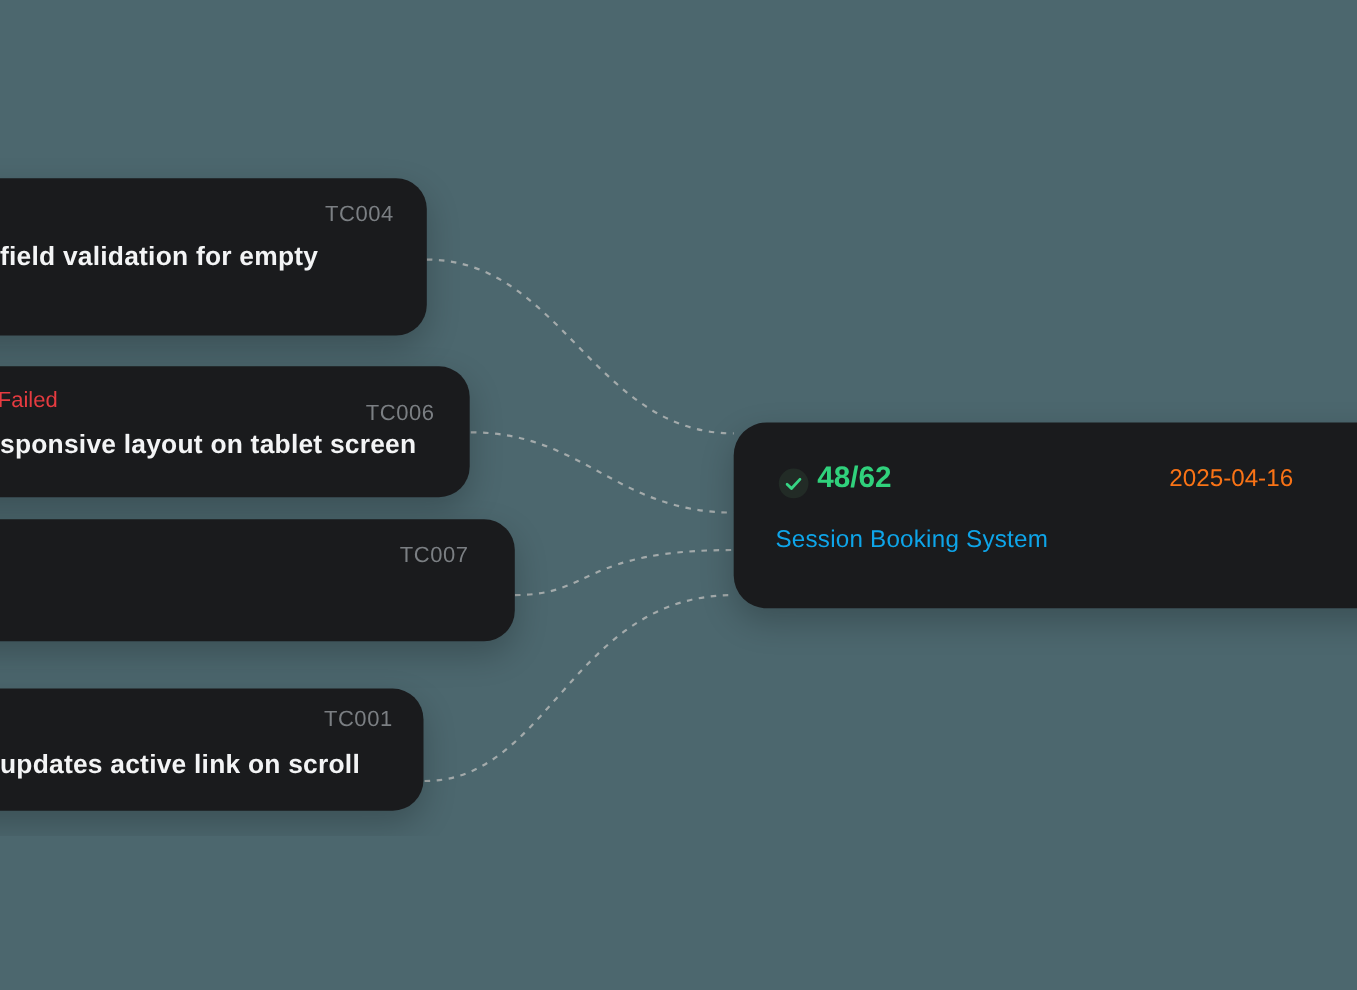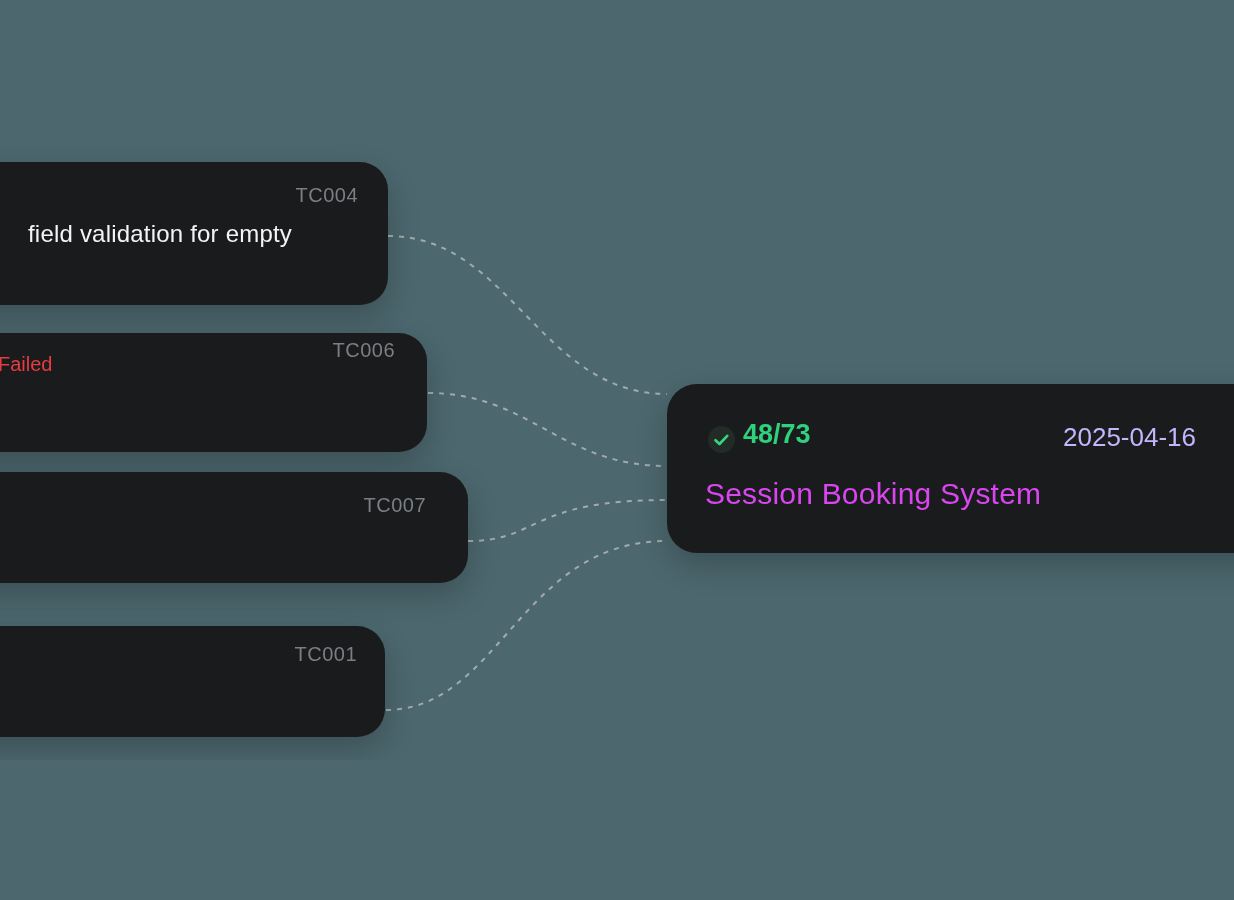--- a/index.html
+++ b/index.html
@@ -39,43 +39,42 @@
   .node .tc-id {
     position: absolute;
     font-size: 20px;
     letter-spacing: 0.5px;
     color: #7b7f83;
     white-space: nowrap;
   }
   .node .tc-label {
     position: absolute;
     font-size: 24px;
-    font-weight: 400;
+    font-weight: 700;
     letter-spacing: 0.2px;
     color: #f3f4f5;
     white-space: nowrap;
     line-height: 1;
-    padding-left: 28px;
   }
   .node .tc-status {
     position: absolute;
     font-size: 20px;
     font-weight: 500;
     color: #e63b40;
     white-space: nowrap;
     line-height: 1;
   }
   
   #card-0 { left: -220px; top: 162px; width: 608px; height: 143px; }
   #card-0 .tc-id    { top: 22px; right: 30px; }
   #card-0 .tc-label { top: 60px; left: 220px; }
 
   #card-1 { left: -220px; top: 333px; width: 647px; height: 119px; }
   #card-1 .tc-status{ top: 21px; left: 218px; }
-  #card-1 .tc-id    { top: 6px; right: 32px; }
+  #card-1 .tc-id    { top: 32px; right: 32px; }
   #card-1 .tc-label { top: 60px; left: 220px; }
 
   #card-2 { left: -220px; top: 472px; width: 688px; height: 111px; }
   #card-2 .tc-id    { top: 22px; right: 42px; }
   #card-2 .tc-label { top: 63px; left: 220px; }
 
   #card-3 { left: -220px; top: 626px; width: 605px; height: 111px; }
   #card-3 .tc-id    { top: 17px; right: 28px; text-align: center; }
   #card-3 .tc-label { top: 58px; left: 220px; }
 
@@ -100,32 +99,32 @@
     left: 76px; top: 37px;
     font-size: 27px;
     font-weight: 600;
     color: #30d17c;
     line-height: 1;
     white-space: nowrap;
   }
   #summary-node .run-date {
     position: absolute;
     left: 396px; top: 40px;
-    font-size: 26px;
-    color: #c4b5fd;
+    font-size: 22px;
+    color: #f97316;
     line-height: 1;
     white-space: nowrap;
   }
   #summary-node .summary-title {
     position: absolute;
     left: 38px; top: 95px;
-    font-size: 30px;
+    font-size: 22px;
     font-weight: 500;
     letter-spacing: 0.2px;
-    color: #d946ef;
+    color: #0ea5e9;
     line-height: 1;
     white-space: nowrap;
   }
 </style>
 </head>
 <body>
 
 <div id="viewport">
 
   <svg id="edges" viewBox="0 0 1234 900" xmlns="http://www.w3.org/2000/svg">
@@ -136,34 +135,36 @@
   </svg>
 
   <div id="card-0" class="node">
     <span class="tc-id">TC004</span>
     <span class="tc-label">field validation for empty</span>
   </div>
 
   <div id="card-1" class="node">
     <span class="tc-status">Failed</span>
     <span class="tc-id">TC006</span>
+    <span class="tc-label">sponsive layout on tablet screen</span>
   </div>
 
   <div id="card-2" class="node">
     <span class="tc-id">TC007</span>
   </div>
 
   <div id="card-3" class="node">
     <span class="tc-id">TC001</span>
+    <span class="tc-label">updates active link on scroll</span>
   </div>
 
   <div id="summary-node" class="node">
     <span class="check-badge">
       <svg width="15" height="12" viewBox="0 0 15 12">
         <polyline points="1.5,6.2 5.5,10 13.2,1.8" fill="none" stroke="#36d584" stroke-width="2.6" stroke-linecap="round" stroke-linejoin="round"></polyline>
       </svg>
     </span>
-    <span class="pass-count">48/73</span>
+    <span class="pass-count">48/62</span>
     <span class="run-date">2025-04-16</span>
     <span class="summary-title">Session Booking System</span>
   </div>
 
 </div>
 
 </body></html>

